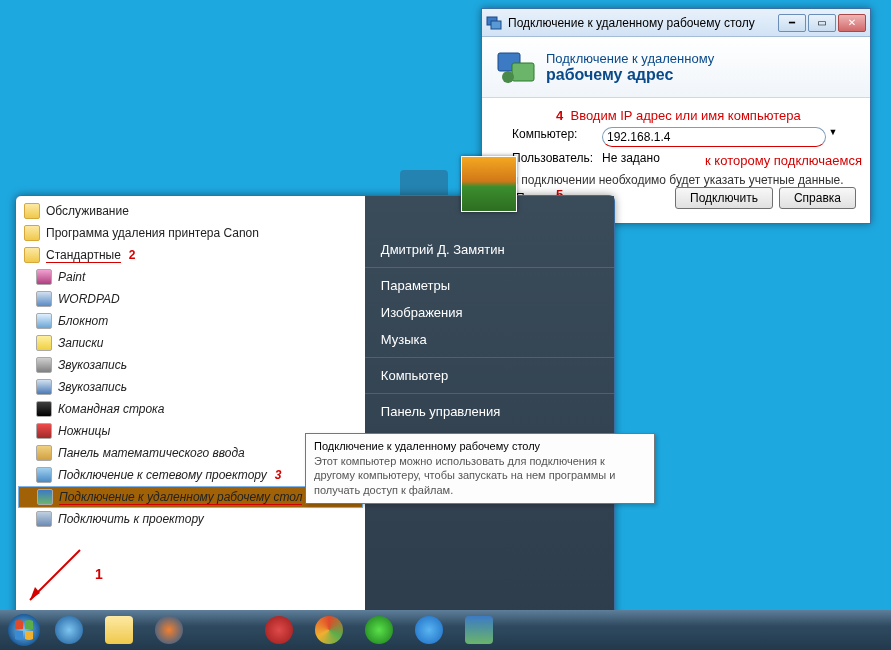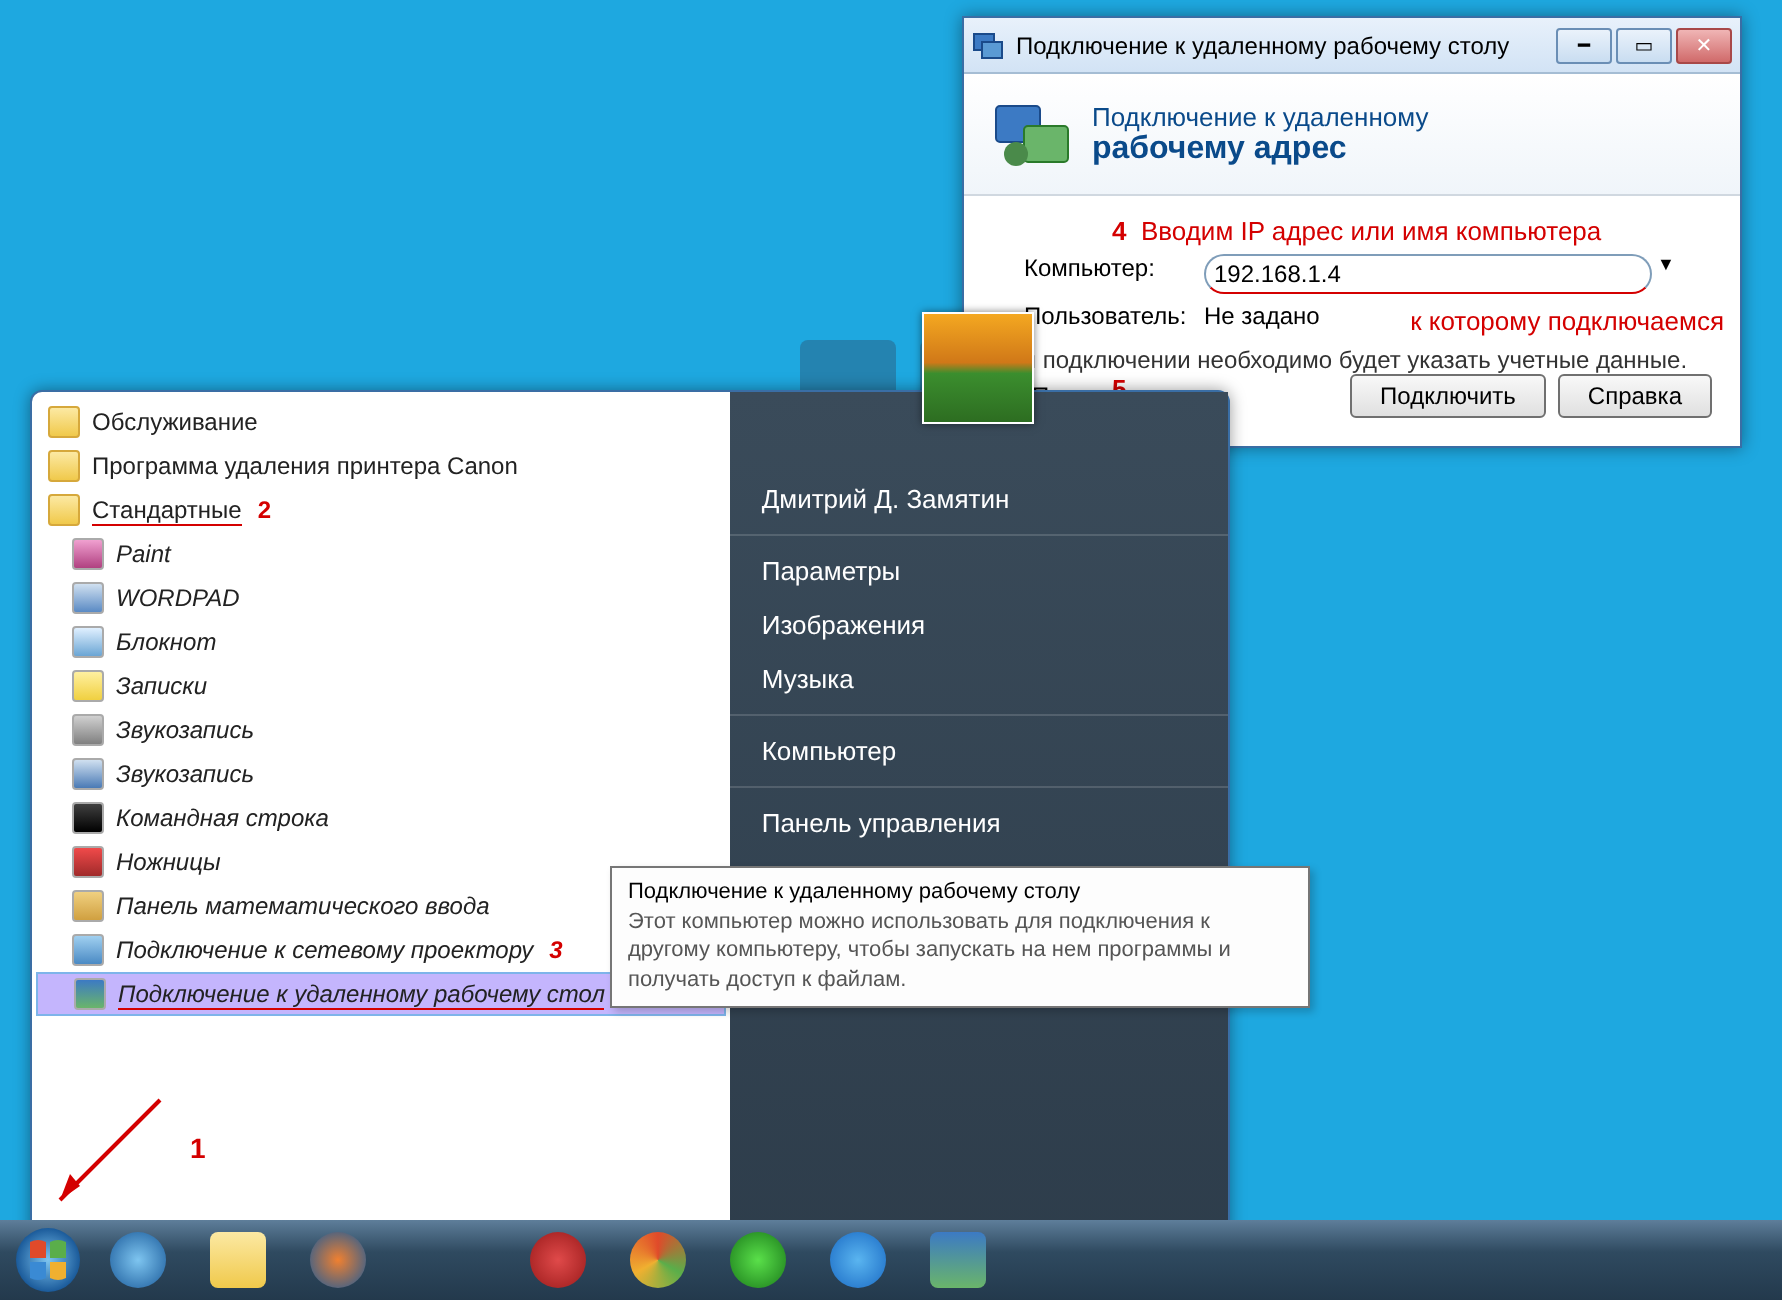--- a/index.html
+++ b/index.html
@@ -6,21 +6,21 @@
   body { width: 891px; height: 650px; background: #1ea8e0; overflow: hidden; position: relative; }
 
   
   .desktop-icon { position: absolute; width: 48px; height: 48px; border-radius: 4px; opacity: 0.4; }
 
   
   .start-menu { position: absolute; left: 15px; top: 195px; width: 600px; height: 524px; display: flex; background: #fff; border: 1px solid #3a6ea5; border-radius: 6px 6px 0 0; box-shadow: 0 0 8px rgba(0,0,0,.4); }
   .sm-left { width: 350px; padding: 4px 2px; font-size: 12px; color: #222; overflow: hidden; display: flex; flex-direction: column; }
   .sm-list { flex: 1; overflow: hidden; }
   .sm-item { display: flex; align-items: center; height: 22px; padding: 0 6px; cursor: pointer; }
-  .sm-item.selected { background: #c4b5fd; border: 1px solid #7eb4ea; }
+  .sm-item.selected { background: #a16207; border: 1px solid #7eb4ea; }
   .sm-item .icon { width: 16px; height: 16px; margin-right: 6px; flex-shrink: 0; }
   .sm-item.indent1 { padding-left: 18px; font-style: italic; }
   .folder-icon { background: linear-gradient(#fce9a3,#f0c94b); border: 1px solid #d6a83b; border-radius: 2px; }
   .app-icon { border: 1px solid #aaa; border-radius: 2px; }
   .sm-back { display: flex; align-items: center; height: 26px; padding: 0 8px; cursor: pointer; }
   .sm-back .arrow { font-size: 14px; margin-right: 8px; }
   .sm-sep { height: 1px; background: #ddd; margin: 2px 6px; }
   .sm-search { margin: 4px 8px 6px; }
   .sm-search input { width: 100%; height: 24px; padding: 2px 24px 2px 6px; border: 1px solid #8a8a8a; font-size: 12px; font-style: italic; color: #666; }
   .sm-search-wrap { position: relative; }
@@ -198,20 +198,24 @@
         </div>
         <div class="sm-item indent1">
           <span class="icon app-icon" style="background: linear-gradient(rgb(160, 208, 240), rgb(74, 138, 196));"></span>
           <span>Подключение к сетевому проектору</span>
           <span style="color: rgb(212, 0, 0); font-weight: bold; margin-left: 8px;">  3</span>
         </div>
         <div class="sm-item indent1 selected">
           <span class="icon app-icon" style="background: linear-gradient(rgb(60, 122, 196), rgb(106, 181, 106));"></span>
           <span style="border-bottom: 1px solid rgb(212, 0, 0);">Подключение к удаленному рабочему стол</span>
         </div>
+        <div class="sm-item indent1">
+          <span class="icon app-icon" style="background: linear-gradient(rgb(192, 208, 224), rgb(106, 138, 181));"></span>
+          <span>Подключить к проектору</span>
+        </div>
         <div class="sm-item indent1"></div>
       </div>
     <div class="sm-sep"></div>
     <div class="sm-back">
       <span class="arrow">◀</span>
       <span>Назад</span>
     </div>
     <div class="sm-sep"></div>
     <div class="sm-search">
       <div class="sm-search-wrap">

